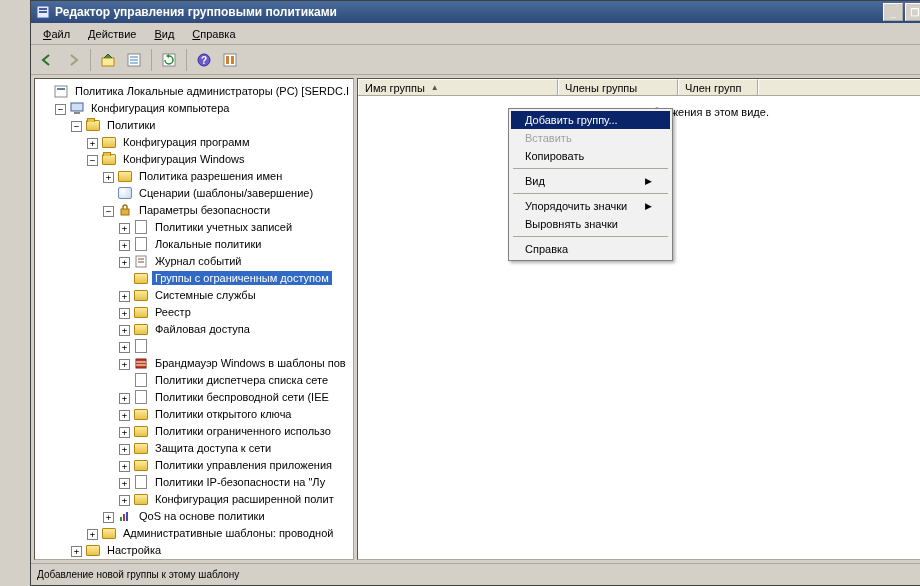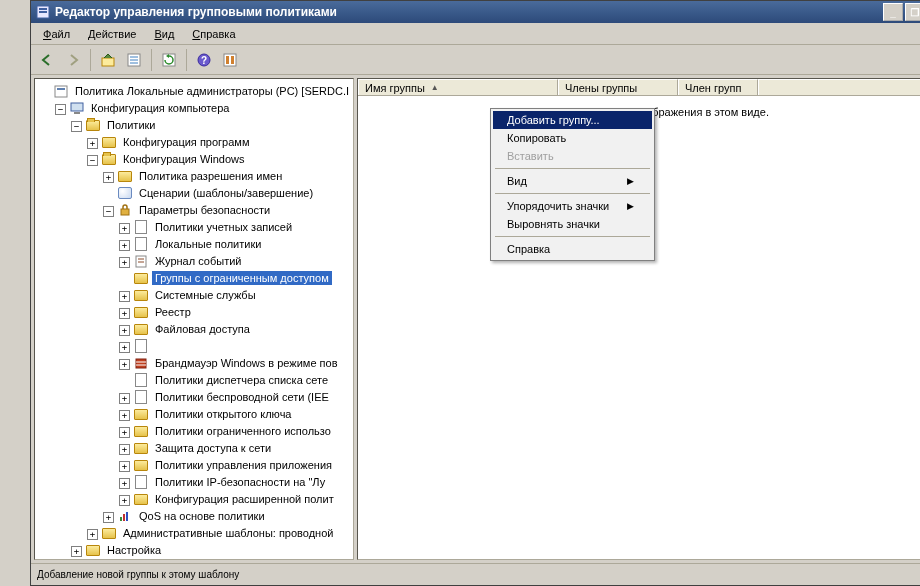--- a/index.html
+++ b/index.html
@@ -161,21 +161,21 @@
     background:radial-gradient(circle at 30% 30%, #fff, #c8d8f0);
     border:1px solid #6a8ac0; border-radius:2px;
   }
   .node-label { padding:1px 3px; }
   .node-selected .node-label {
     background:#316ac5; color:#fff;
   }
   
   .ctxmenu {
     position:absolute;
-    left:132px; top:12px;
+    left:150px; top:12px;
     width:165px;
     background:#f1f1f1;
     border:1px solid #808080;
     box-shadow: 2px 2px 3px rgba(0,0,0,0.3);
     padding:2px;
     font-size:11px;
     z-index:10;
   }
   .ctxitem {
     padding:3px 18px 3px 14px;
@@ -436,21 +436,21 @@
                             <li>
                                 <div class="row">
                                   <span class="exp">+</span>
                                   <span class="ticon">
                                     <svg width="14" height="14">
                                       <rect x="2" y="3" width="10" height="9" fill="#c04020" stroke="#802010"></rect>
                                       <line x1="2" y1="6" x2="12" y2="6" stroke="#fff"></line>
                                       <line x1="2" y1="9" x2="12" y2="9" stroke="#fff"></line>
                                     </svg>
                                   </span>
-                                  <span class="node-label">Брандмауэр Windows в режиме пов</span>
+                                  <span class="node-label">Брандмауэр Windows в шаблоны пов</span>
                                 </div>
                               </li>
                             <li>
                                 <div class="row">
                                   <span class="noexp"></span>
                                   <span class="ticon">
                                     <span class="doc-ico"></span>
                                   </span>
                                   <span class="node-label">Политики диспетчера списка сете</span>
                                 </div>
@@ -576,25 +576,25 @@
           </div>
         <div class="col" style="flex:1"></div>
       </div>
       <div class="list-body">
         <div class="empty-msg">Нет элементов для отображения в этом виде.</div>
 
         <div class="ctxmenu">
           <div class="ctxitem highlight">
               <span>Добавить группу...</span>
             </div>
+          <div class="ctxitem disabled">
+              <span>Вставить</span>
+            </div>
           <div class="ctxitem">
               <span>Копировать</span>
-            </div>
-          <div class="ctxitem disabled">
-              <span>Вставить</span>
             </div>
           <div class="ctxsep"></div>
           <div class="ctxitem">
               <span>Вид</span>
               <span class="arrow-r">▶</span>
             </div>
           <div class="ctxsep"></div>
           <div class="ctxitem">
               <span>Упорядочить значки</span>
               <span class="arrow-r">▶</span>

